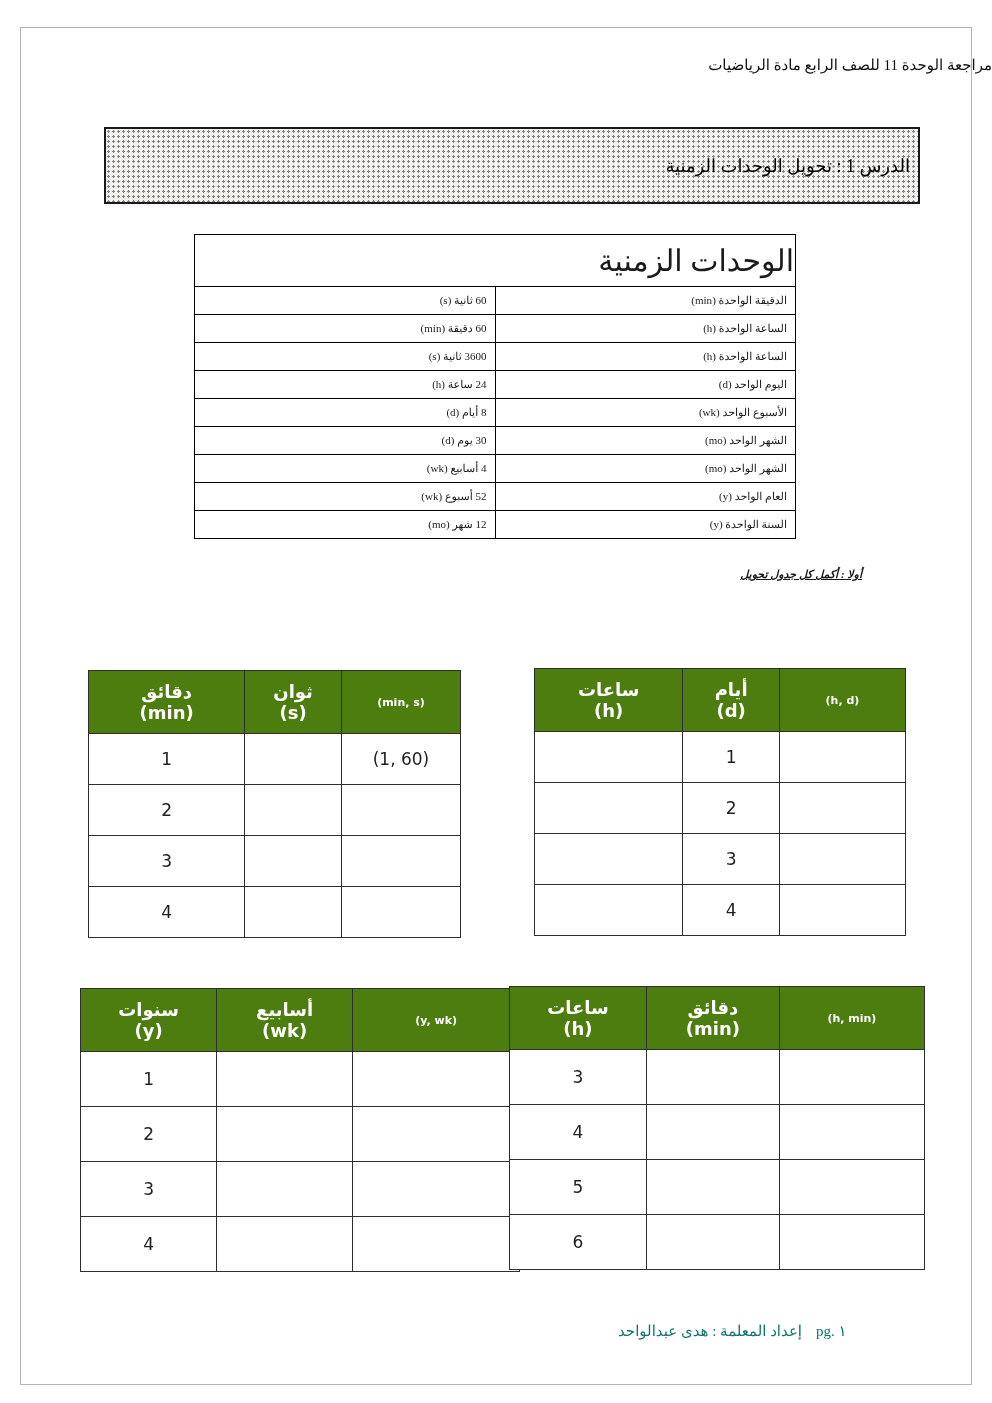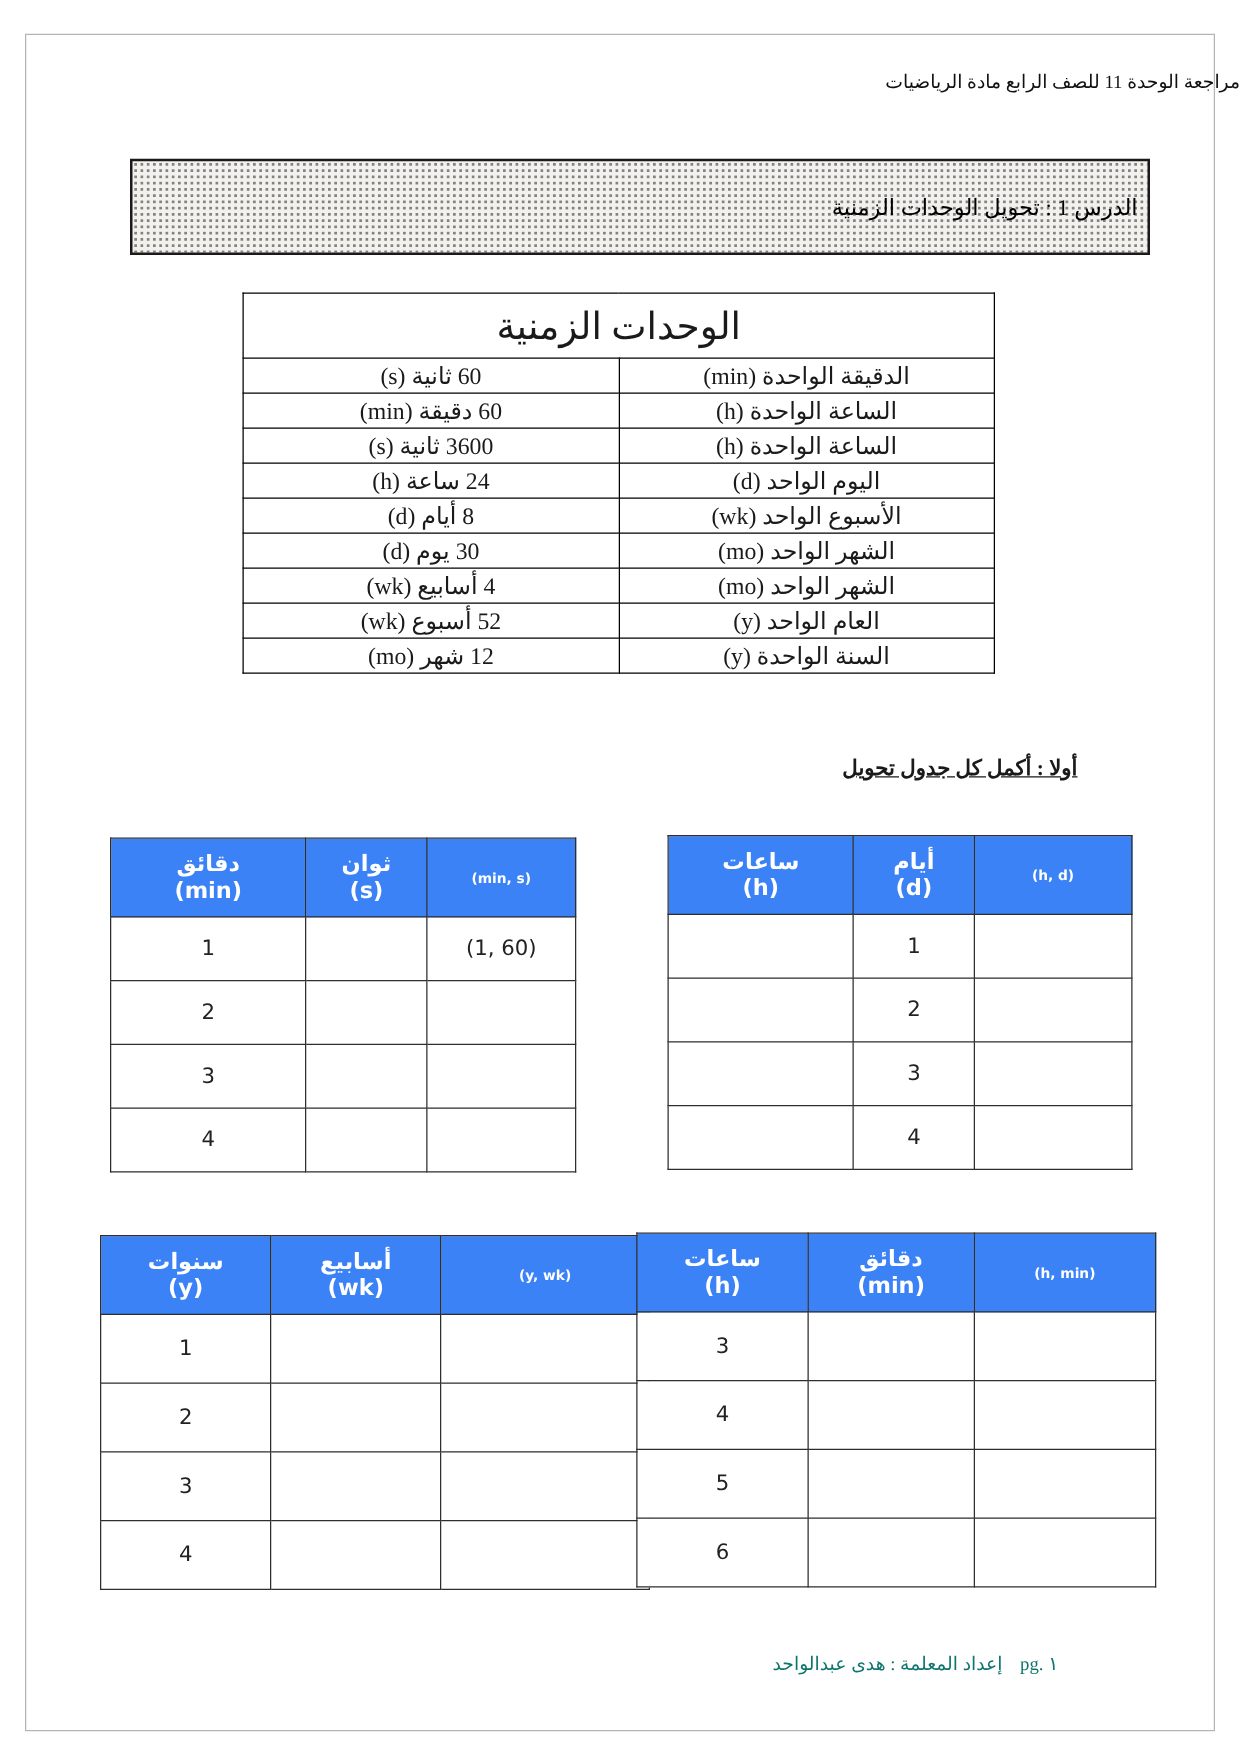--- a/index.html
+++ b/index.html
@@ -29,39 +29,39 @@
     background-size: 5px 5px;
     display: flex; align-items: center; justify-content: flex-end;
   }
   .banner-text {
     font-size: 18px; padding: 0 8px; color: #000;
   }
   .units-table {
     position: absolute; left: 194px; top: 234px; width: 602px;
     border-collapse: collapse; table-layout: fixed;
   }
-  .units-table th, .units-table td { border: 1px solid #000; }
+  .units-table th, .units-table td { border: 1px solid #000; text-align: right; }
   .units-title {
     height: 49px; font-size: 30px; font-weight: 400; text-align: center;
   }
   .units-table td {
-    width: 50%; height: 27px; font-size: 19px;
-    text-align: center; padding: 0 8px; vertical-align: middle;
+    width: 50%; height: 27px; font-size: 11px;
+    text-align: right; padding: 0 8px; vertical-align: middle;
   }
   .section-heading {
-    position: absolute; top: 604px; right: 130px;
-    font-size: 17px; font-weight: bold; text-decoration: underline;
+    position: absolute; top: 568px; right: 130px;
+    font-size: 11px; font-weight: bold; text-decoration: underline; font-style: italic;
   }
   .conv {
     position: absolute; border-collapse: collapse; table-layout: fixed;
     font-family: "DejaVu Sans", sans-serif;
   }
   .conv th, .conv td { border: 1px solid #2e2e2e; }
   .conv th {
-    background: #3b82f6; color: #fff; height: 62px;
+    background: #4d7c0f; color: #fff; height: 62px;
     vertical-align: middle; text-align: center; padding: 0;
   }
   .conv td {
     background: #fff; text-align: center; font-size: 17px;
     color: #222; vertical-align: middle;
   }
   .h-ar { font-size: 18px; font-weight: bold; line-height: 1.2; }
   .h-en { font-size: 18px; font-weight: bold; line-height: 1.1; }
   .h-pair { font-size: 11px; font-weight: bold; }
   .t1 { left: 88px;  top: 670px; width: 373px; }

